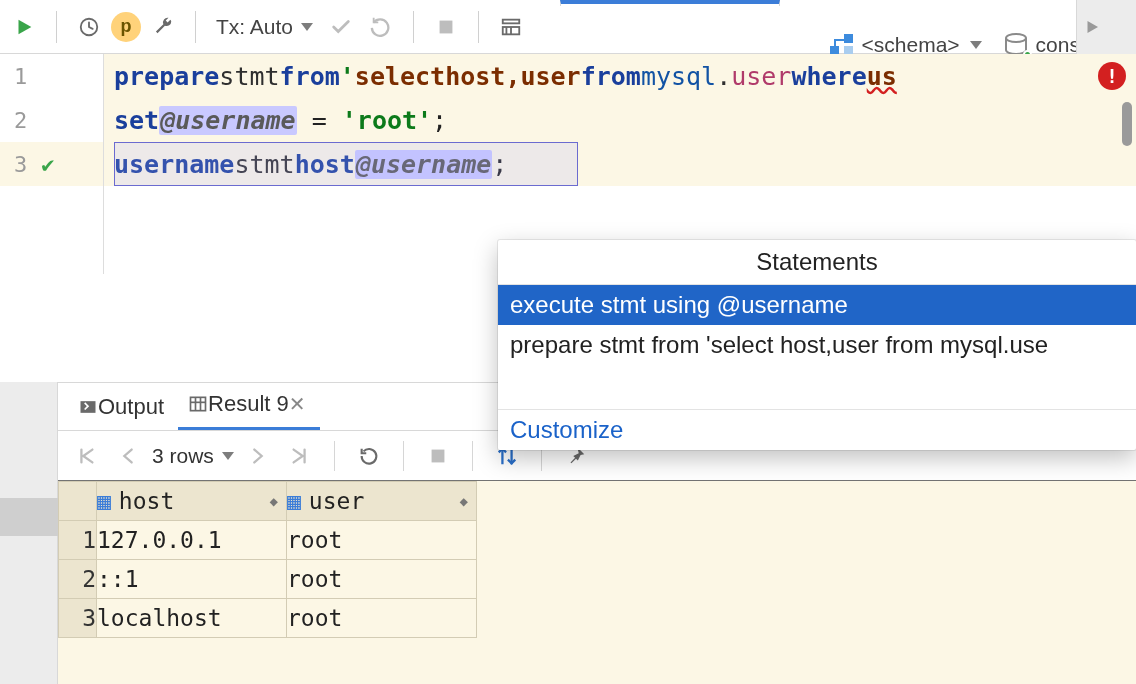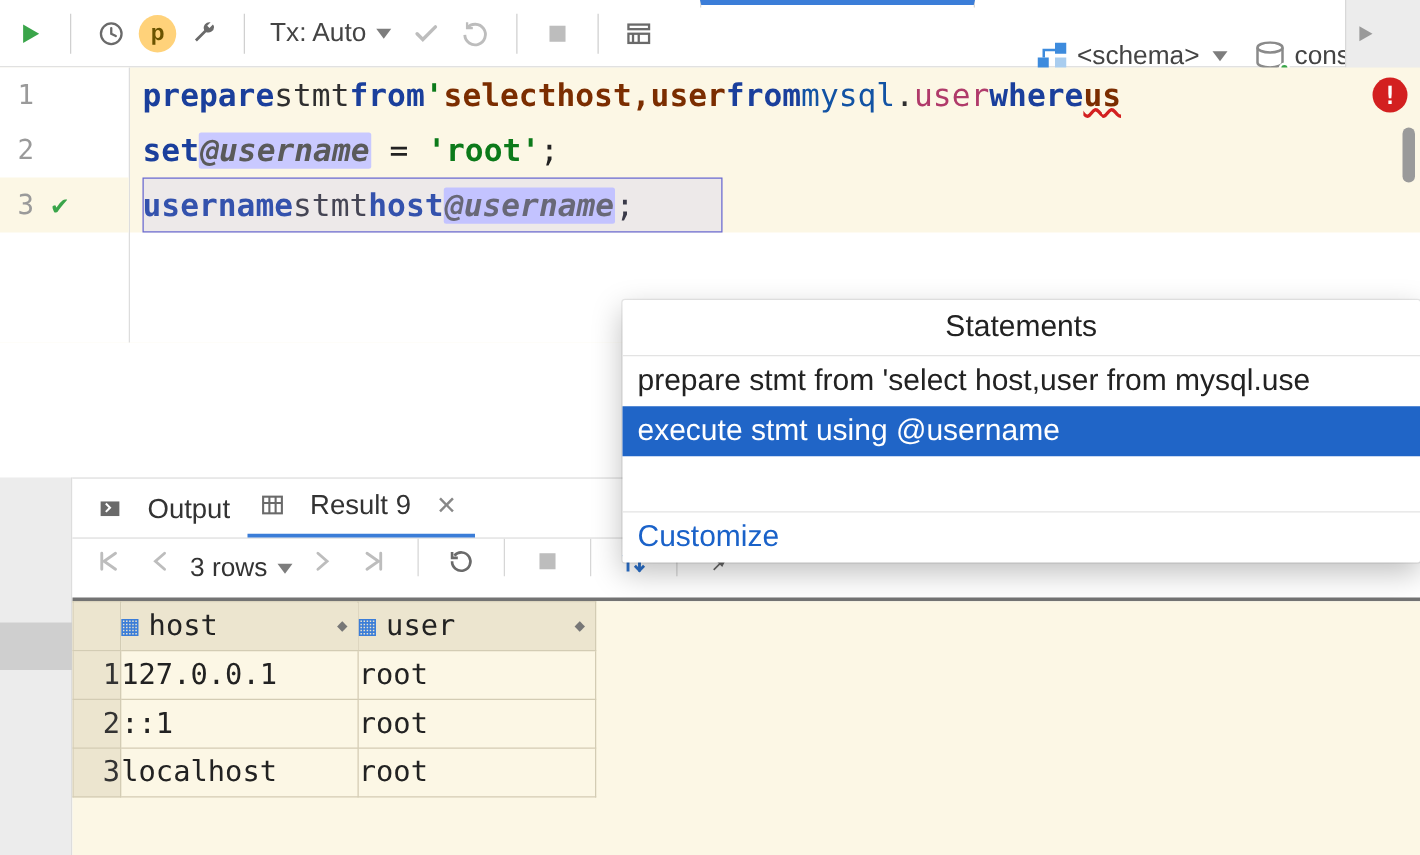--- a/index.html
+++ b/index.html
@@ -138,30 +138,30 @@
     background:#cfcfcf;
   }
   .tabs {
     height:48px; display:flex; align-items:flex-end;
     padding-left:10px; gap:0;
     font-size:22px;
     border-bottom:1px solid #d8d8d8;
     background:#fff;
   }
   .tab {
-    display:flex; align-items:center; gap:20px;
+    display:flex; align-items:center; gap:0;
     padding:8px 14px 10px 10px;
     color:#333;
   }
   .tab.active { border-bottom:3px solid #3b7dd8;margin-top:36px; }
   .tab .x { color:#888; font-size:20px;}
   .result-toolbar {
-    height:50px; display:flex; 
+    height:50px; display:flex; align-items:center;
     gap:6px; padding:0 10px;
-    border-bottom:3px solid #737373;
+    border-bottom:1px solid #737373;
     background:#fff;
     font-size:20px; color:#555;
   }
   .rt-sep { width:1px; height:30px; background:#d6d6d6; margin:0 10px;}
   .rt-txt { font-size:21px; color:#333; display:flex; align-items:center; gap:4px;}
   .grid-wrap {
     background:#fcf7e5;
     height:204px; position:relative;
   }
   table.grid {
@@ -306,22 +306,22 @@
     <div class="line3-box"></div>
     <div class="err-bulb">!</div>
     <div class="editor-scrubber"></div>
 
     <div class="editor-blank"></div>
   </div>
 </div>
 
 <div class="popup">
   <div class="popup-title">Statements</div>
+  <div class="popup-item sel">execute stmt using @username</div>
   <div class="popup-item">prepare stmt from 'select host,user from mysql.use</div>
-  <div class="popup-item sel">execute stmt using @username</div>
   <div class="popup-link">Customize</div>
 </div>
 
 <div class="left-gutter-strip"></div>
 <div class="left-gutter-mark"></div>
 
 <div class="panel-strip">
   <div class="tabs">
     <div class="tab">
       <svg width="20" height="20" viewBox="0 0 24 24">

